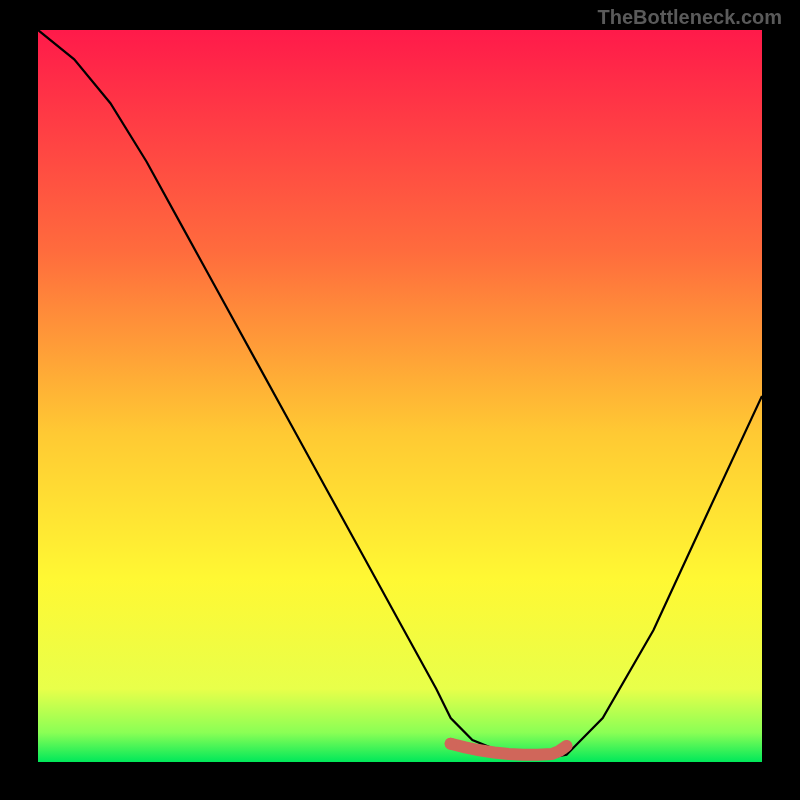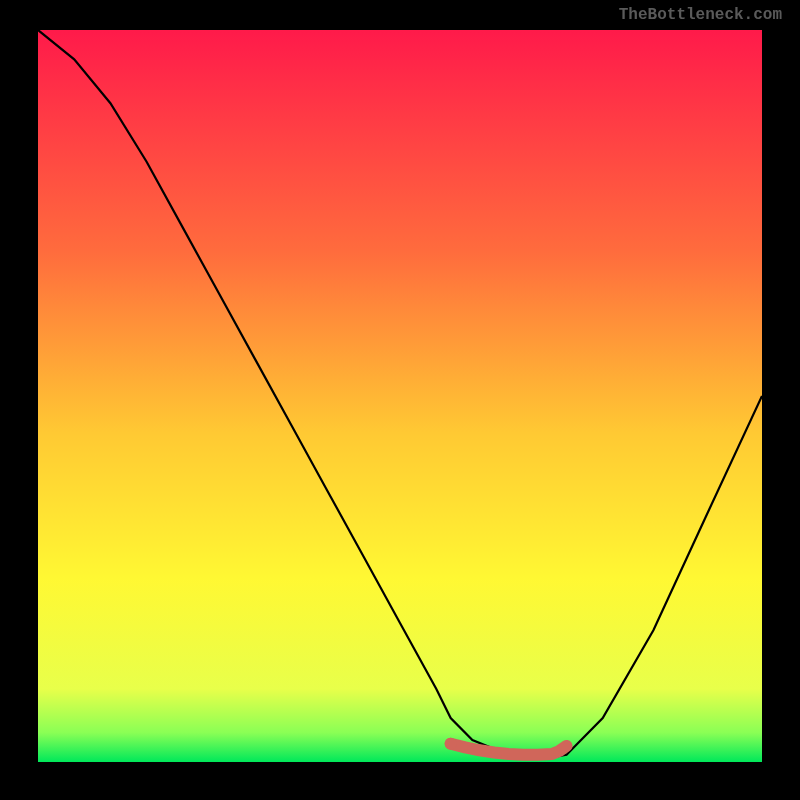--- a/index.html
+++ b/index.html
@@ -14,22 +14,22 @@
   .container {
     width: 800px;
     height: 800px;
     position: relative;
     background: #000;
   }
   .attribution {
     position: absolute;
     top: 6px;
     right: 18px;
-    font-family: Liberation Mono, monospace;
-    font-size: 16px;
+    font-family: Liberation Sans, sans-serif;
+    font-size: 20px;
     color: #5a5a5a;
     font-weight: bold;
     z-index: 10;
   }
   .plot-area {
     position: absolute;
     left: 38px;
     top: 30px;
     width: 724px;
     height: 732px;

